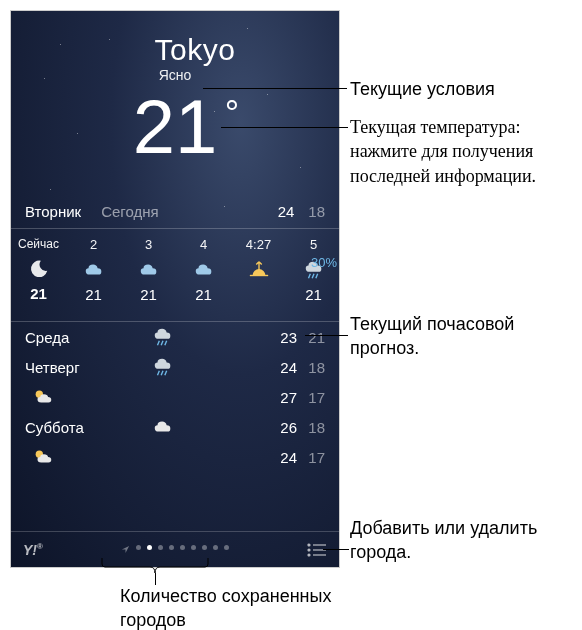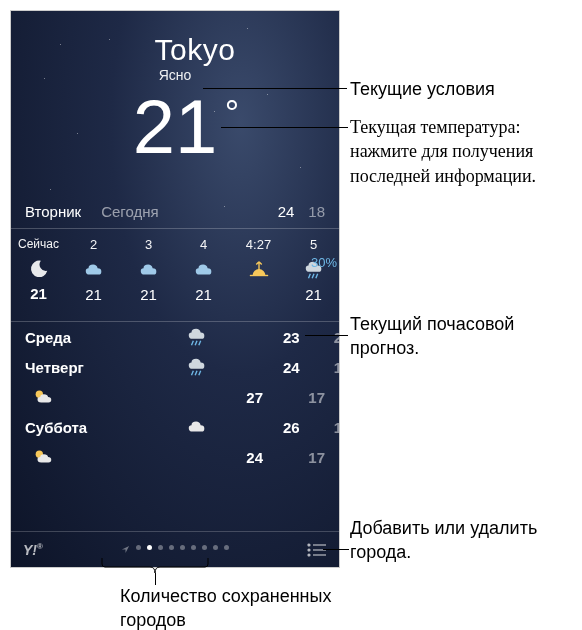--- a/index.html
+++ b/index.html
@@ -37,21 +37,21 @@
     .divider { height: 1px; background: rgba(255,255,255,0.22); margin: 8px 0 0 0; }
     .hourly { display: flex; padding: 8px 0 10px 0; }
     .hour-col { flex: 0 0 55px; text-align: center; font-size: 13px; position: relative; }
     .hour-col .htime { font-weight: 300; opacity: 0.95; font-size: 13px; }
     .hour-col .now { font-weight: 500; font-size: 12px; }
     .hour-col .precip { position: absolute; top: 18px; right: 4px; font-size: 13px; color: #6fb8e6; }
     .hour-col .hicon { height: 28px; display: flex; align-items: center; justify-content: center; margin: 4px 0 2px; }
     .hour-col .htemp { font-weight: 400; font-size: 15px; }
     .hour-col .htemp.now-t { font-weight: 600; }
     .daily { margin-top: 0; }
-    .daily-row { display: flex; align-items: center; padding: 4px 14px; font-size: 15px; font-weight: 700; gap: 34px; }
+    .daily-row { display: flex; align-items: center; padding: 4px 14px; font-size: 15px; font-weight: 400; }
     .daily-row .dname { flex: 0 0 120px; }
     .daily-row .dicon { flex: 0 0 36px; display: flex; justify-content: center; }
     .daily-row .dspacer { flex: 1; }
     .daily-row .dhi { width: 28px; text-align: right; }
     .daily-row .dlo { width: 28px; text-align: right; opacity: 0.5; }
     .footer { position: absolute; bottom: 0; left: 0; right: 0; height: 36px; border-top: 1px solid rgba(255,255,255,0.2); display: flex; align-items: center; padding: 0 12px; }
     .footer .yahoo { font-size: 14px; opacity: 0.7; font-weight: 600; font-style: italic; }
     .footer .yahoo sup { font-size: 8px; font-style: normal; }
     .footer .pager { flex: 1; display: flex; justify-content: center; gap: 6px; }
     .footer .dot { width: 5px; height: 5px; border-radius: 50%; background: rgba(255,255,255,0.35); }

